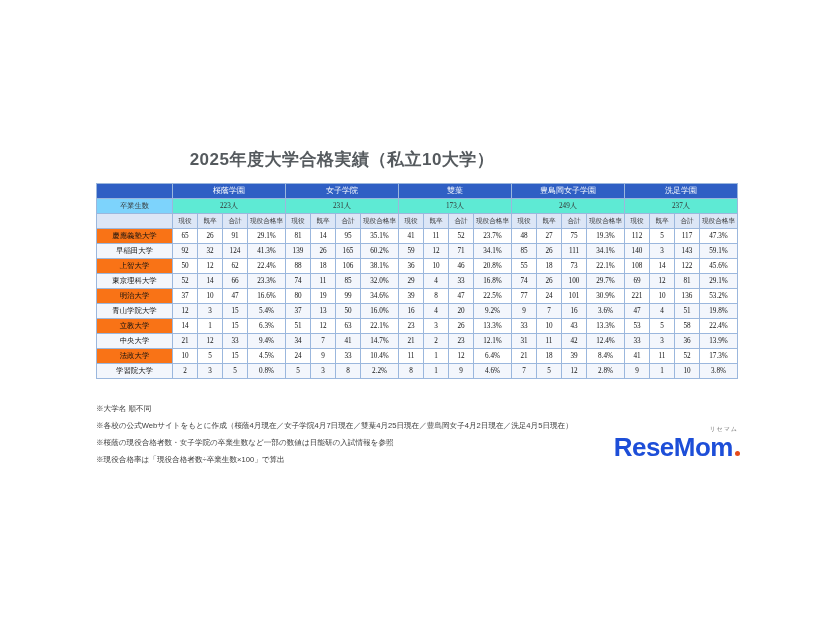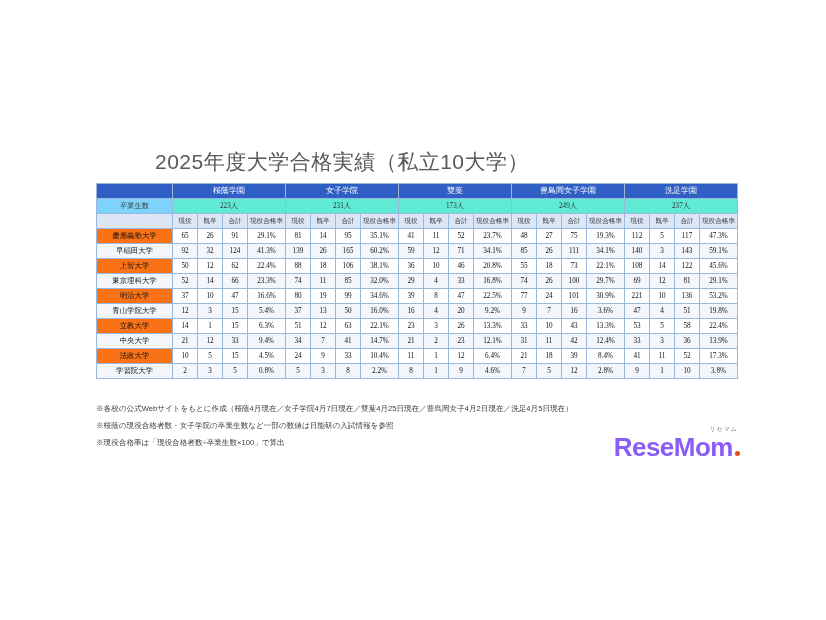--- a/index.html
+++ b/index.html
@@ -18,22 +18,22 @@
     width: 826px;
     height: 620px;
     background: #ffffff;
   }
   .title {
     position: absolute;
     left: 0;
     top: 148px;
     width: 684px;
     text-align: center;
-    font-size: 21px;
-    font-weight: normal;
+    font-size: 17px;
+    font-weight: bold;
     color: #555a5e;
     letter-spacing: 0.5px;
   }
   .table-wrap {
     position: absolute;
     left: 96px;
     top: 183px;
     width: 640px;
     font-family: Liberation Serif, serif;
   }
@@ -120,21 +120,21 @@
   .logo {
     position: absolute;
     right: 86px;
     top: 432px;
     width: 140px;
     height: 34px;
   }
   .logo-text {
     font-size: 26px;
     font-weight: bold;
-    color: #8b5cf6;
+    color: #1d4ed8;
     letter-spacing: -0.5px;
     font-family: "Liberation Sans", sans-serif;
   }
   .logo-sub {
     position: absolute;
     right: 2px;
     top: -7px;
     font-size: 6px;
     color: #777;
     letter-spacing: 1px;
@@ -456,20 +456,21 @@
           <td class="num">9</td>
           <td class="num">1</td>
           <td class="num">10</td>
           <td class="rate">3.8%</td>
         </tr>
       </tbody>
     </table>
   </div>
 
   <div class="notes">
+    <div>※大学名 順不同</div>
     <div>※各校の公式Webサイトをもとに作成（桜蔭4月現在／女子学院4月7日現在／雙葉4月25日現在／豊島岡女子4月2日現在／洗足4月5日現在）</div>
     <div>※桜蔭の現役合格者数・女子学院の卒業生数など一部の数値は日能研の入試情報を参照</div>
     <div>※現役合格率は「現役合格者数÷卒業生数×100」で算出</div>
   </div>
 
   <div class="logo">
     <div style="position:relative; text-align:right;">
       <span class="logo-sub">リセマム</span>
       <span class="logo-text">Rese</span><span class="logo-text accent">Mom</span><span class="logo-dot"></span>
     </div>

